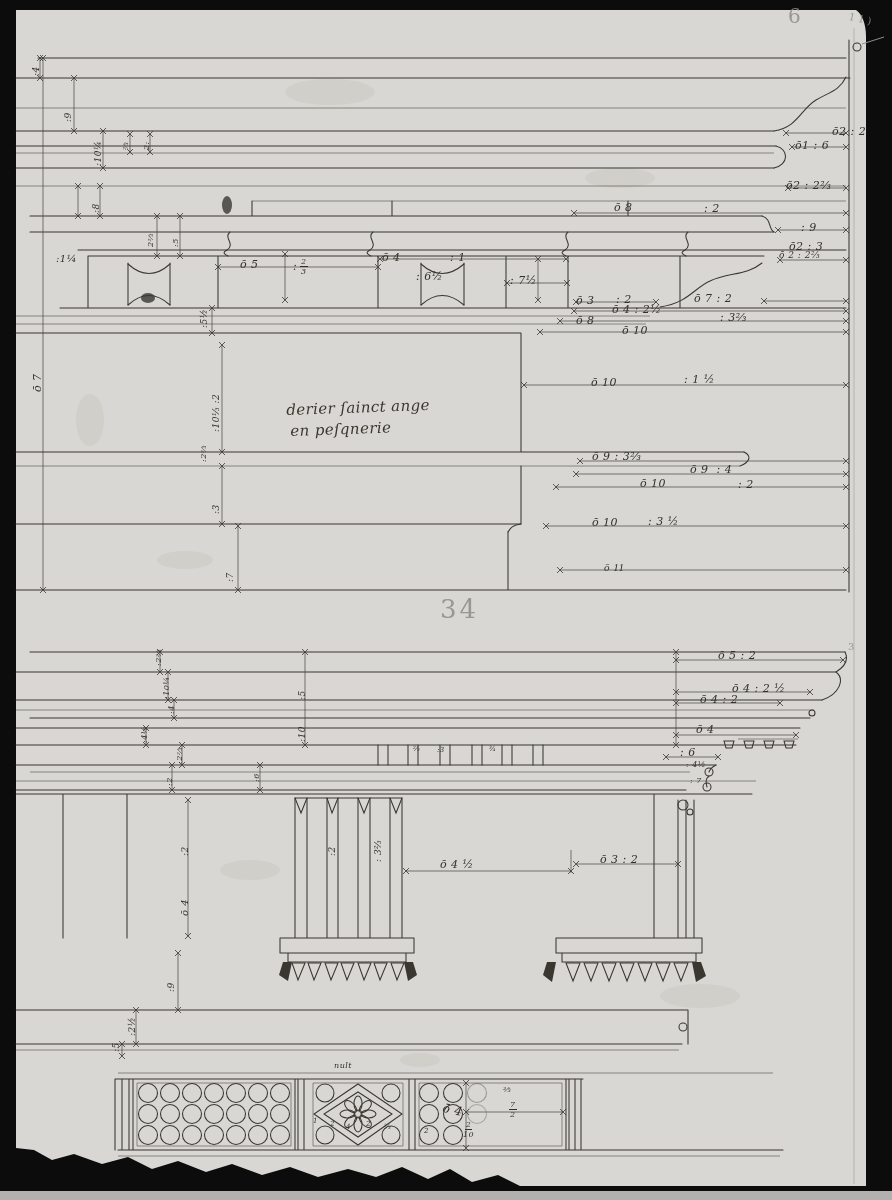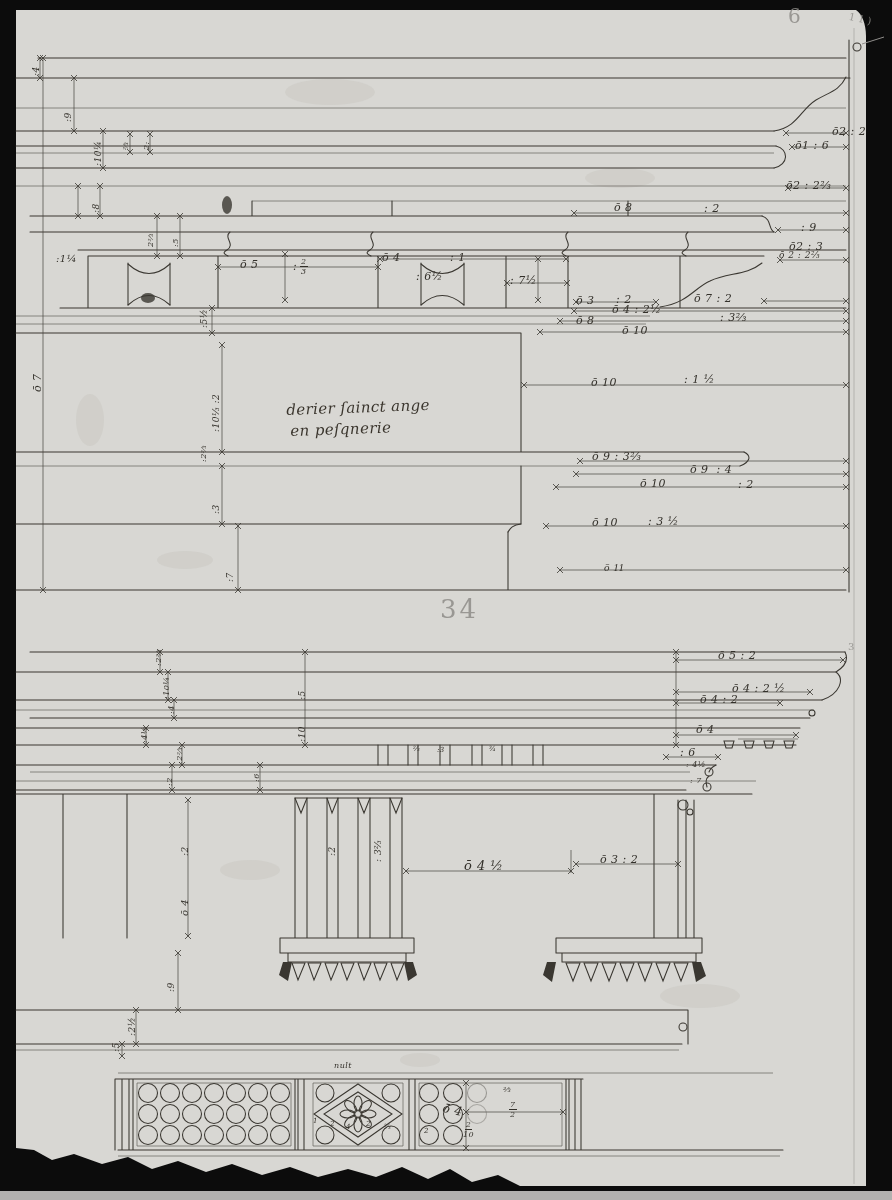--- a/index.html
+++ b/index.html
@@ -261,21 +261,21 @@
       <span class="ann pencil" style="left: 788px; top: 6px; font-size: 20px;">6</span>
       <span class="ann pencil" style="left: 850px; top: 12px; font-size: 10px; transform: rotate(12deg);">11)</span>
       <span class="ann pencil" style="left: 848px; top: 642px; font-size: 10px;">3</span>
       <span class="ann" style="left: 718px; top: 650px;">ō 5 : 2</span>
       <span class="ann" style="left: 732px; top: 683px;">ō 4 : 2 ½</span>
       <span class="ann" style="left: 700px; top: 694px;">ō 4 : 2</span>
       <span class="ann" style="left: 696px; top: 724px;">ō 4</span>
       <span class="ann" style="left: 680px; top: 747px;">: 6</span>
       <span class="ann" style="left: 686px; top: 761px; font-size: 8px; font-style: italic;">: 4½</span>
       <span class="ann" style="left: 690px; top: 777px; font-size: 8px;">: 7</span>
-      <span class="ann" style="left: 440px; top: 859px; font-size: 13px; margin-left: 24px;">ō 4 ½</span>
+      <span class="ann" style="left: 440px; top: 859px; font-size: 11px;">ō 4 ½</span>
       <span class="ann" style="left: 600px; top: 854px; text-align: right;">ō 3 : 2</span>
       <span class="ann" style="left: 374px; top: 862px; font-size: 9px; transform: rotate(-90deg);">: 3⅔</span>
       <span class="ann" style="left: 328px; top: 856px; font-size: 9px; transform: rotate(-90deg);">:2</span>
       <span class="ann" style="left: 155px; top: 666px; font-size: 8px; transform: rotate(-90deg);">:2⅔</span>
       <span class="ann" style="left: 163px; top: 699px; font-size: 8px; transform: rotate(-90deg);">:10¼</span>
       <span class="ann" style="left: 168px; top: 714px; font-size: 8px; transform: rotate(-90deg);">:4</span>
       <span class="ann" style="left: 141px; top: 743px; font-size: 8px; transform: rotate(-90deg);">:4½</span>
       <span class="ann" style="left: 176px; top: 764px; font-size: 8px; transform: rotate(-90deg);">:2⅔</span>
       <span class="ann" style="left: 166px; top: 786px; font-size: 8px; transform: rotate(-90deg);">:2</span>
       <span class="ann" style="left: 298px; top: 700px; font-size: 9px; transform: rotate(-90deg);">:5</span>

